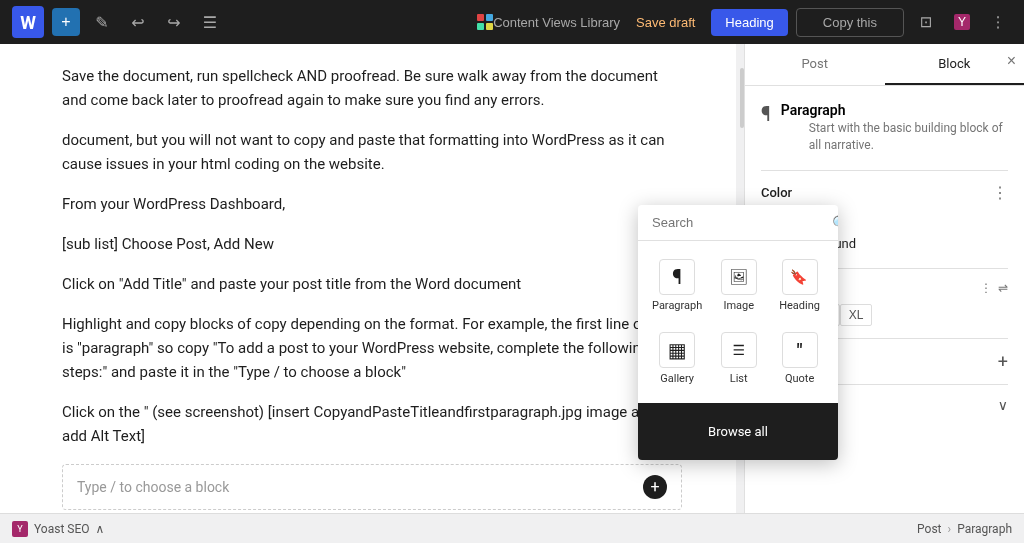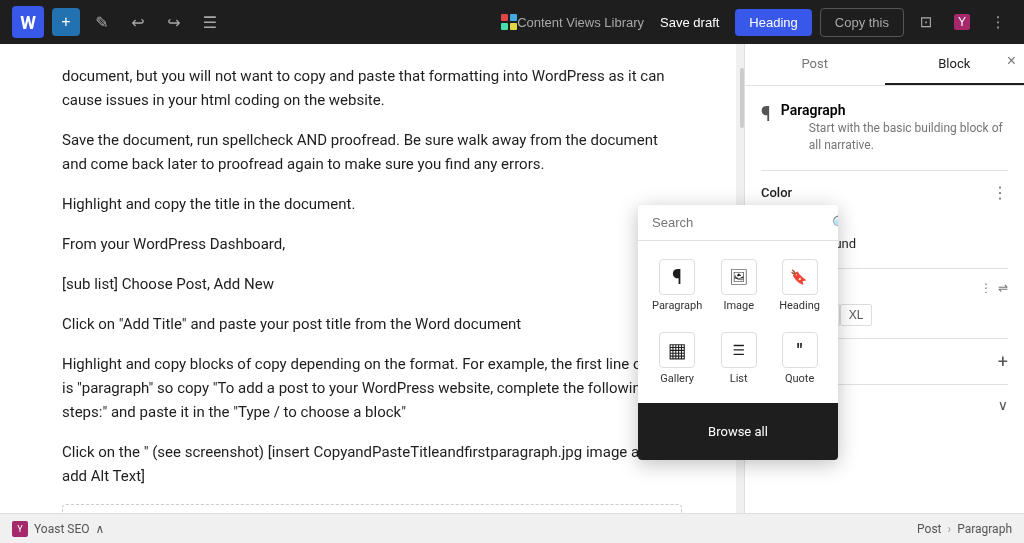--- a/index.html
+++ b/index.html
@@ -32,30 +32,30 @@
     .content-views-icon {
       display: grid; grid-template-columns: 1fr 1fr; gap: 2px; width: 16px; height: 16px;
     }
     .content-views-icon span {
       background: #e04444; border-radius: 1px;
     }
     .content-views-icon span:nth-child(2) { background: #44a8e0; }
     .content-views-icon span:nth-child(3) { background: #44e0a8; }
     .content-views-icon span:nth-child(4) { background: #e0d844; }
     .save-draft-btn {
-      background: none; border: none; color: #ffffff; cursor: pointer;
+      background: none; border: none; color: #fdba74; cursor: pointer;
       font-size: 13px; padding: 4px 8px;
     }
     .publish-btn {
       background: #3858e9; color: white; border: none; border-radius: 4px;
       padding: 6px 14px; font-size: 13px; font-weight: 500; cursor: pointer;
     }
     .copy-this-btn {
       background: none; border: 1px solid #555; color: #a8a8a8; border-radius: 4px;
-      padding: 6px 14px; font-size: 13px; cursor: pointer;
+      padding: 6px 26px; font-size: 13px; cursor: pointer;
     }
     .toolbar-icon-btn {
       background: none; border: none; color: #a8a8a8; cursor: pointer;
       width: 28px; height: 28px; display: flex; align-items: center; justify-content: center;
       border-radius: 4px; font-size: 15px;
     }
 
     
     .main-layout {
       display: flex; height: calc(543px - 44px);
@@ -262,23 +262,22 @@
     <button class="toolbar-icon-btn">
       <span>⋮</span>
     </button>
   </div>
 </div>
 
 <div class="main-layout">
 
   <div class="editor-area">
     <div class="editor-content">
+      <p>Save the document, run spellcheck AND proofread. Be sure walk away from the document and come back later to proofread again to make sure you find any errors.</p>
       <p>document, but you will not want to copy and paste that formatting into WordPress as it can cause issues in your html coding on the website.</p>
-      <p>Save the document, run spellcheck AND proofread. Be sure walk away from the document and come back later to proofread again to make sure you find any errors.</p>
-      <p>Highlight and copy the title in the document.</p>
       <p>From your WordPress Dashboard,</p>
       <p>[sub list] Choose Post, Add New</p>
       <p>Click on "Add Title" and paste your post title from the Word document</p>
       <p>Highlight and copy blocks of copy depending on the format. For example, the first line of text is "paragraph" so copy "To add a post to your WordPress website, complete the following steps:" and paste it in the "Type / to choose a block"</p>
       <p>Click on the " (see screenshot) [insert CopyandPasteTitleandfirstparagraph.jpg image and add Alt Text]</p>
       <div class="block-placeholder">
         <span>Type / to choose a block</span>
         <div class="block-add-btn">+</div>
       </div>
 

